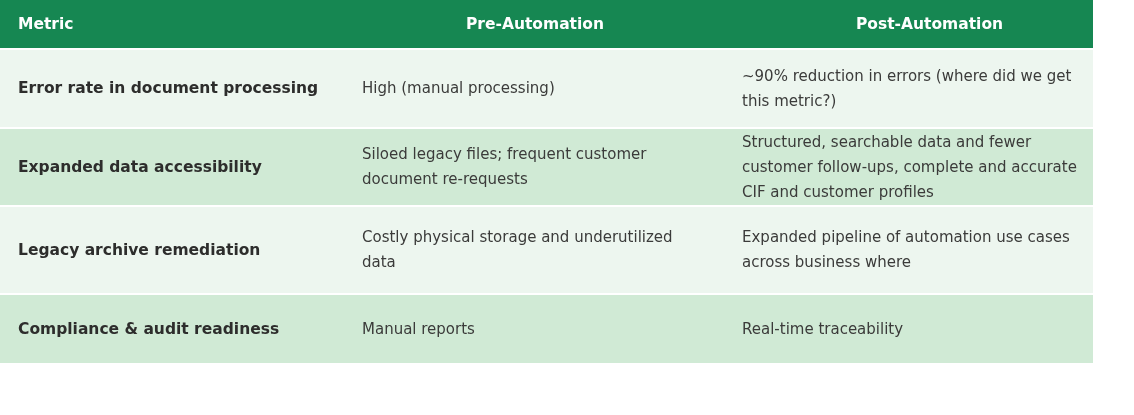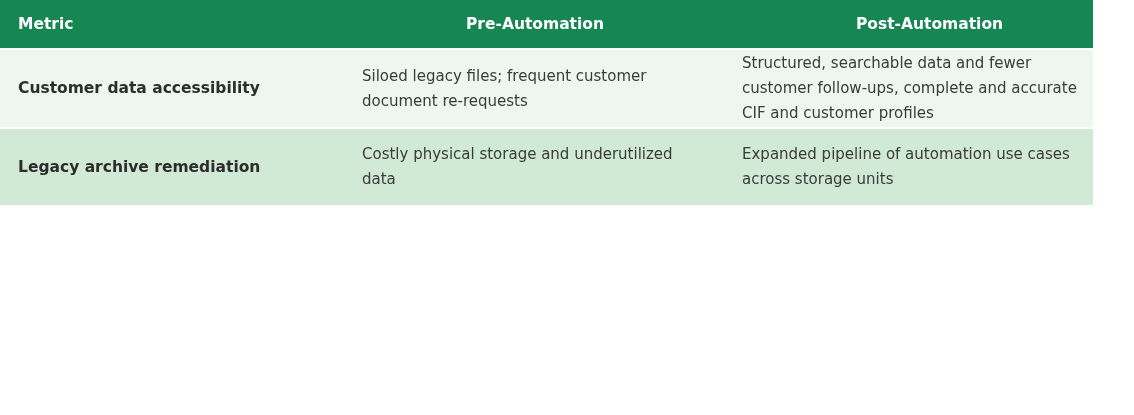--- a/index.html
+++ b/index.html
@@ -84,24 +84,34 @@
     </colgroup>
     <thead>
       <tr>
         <th class="col-metric">Metric</th>
         <th class="col-pre">Pre-Automation</th>
         <th class="col-post">Post-Automation</th>
       </tr>
     </thead>
     <tbody>
       <tr>
-        <td class="col-metric">Customer data accessibility</td>
+        <td class="col-metric">Error rate in document processing</td>
+        <td class="col-pre">High (manual processing)</td>
+        <td class="col-post">~90% reduction in errors (where did we get this metric?)</td>
+      </tr>
+      <tr>
+        <td class="col-metric">Expanded data accessibility</td>
         <td class="col-pre">Siloed legacy files; frequent customer document re-requests</td>
         <td class="col-post">Structured, searchable data and fewer customer follow-ups, complete and accurate CIF and customer profiles</td>
       </tr>
       <tr>
         <td class="col-metric">Legacy archive remediation</td>
         <td class="col-pre">Costly physical storage and underutilized data</td>
-        <td class="col-post">Expanded pipeline of automation use cases across storage units</td>
+        <td class="col-post">Expanded pipeline of automation use cases across business where</td>
+      </tr>
+      <tr>
+        <td class="col-metric">Compliance &amp; audit readiness</td>
+        <td class="col-pre">Manual reports</td>
+        <td class="col-post">Real-time traceability</td>
       </tr>
     </tbody>
   </table>
 </div>
 
 </body></html>

